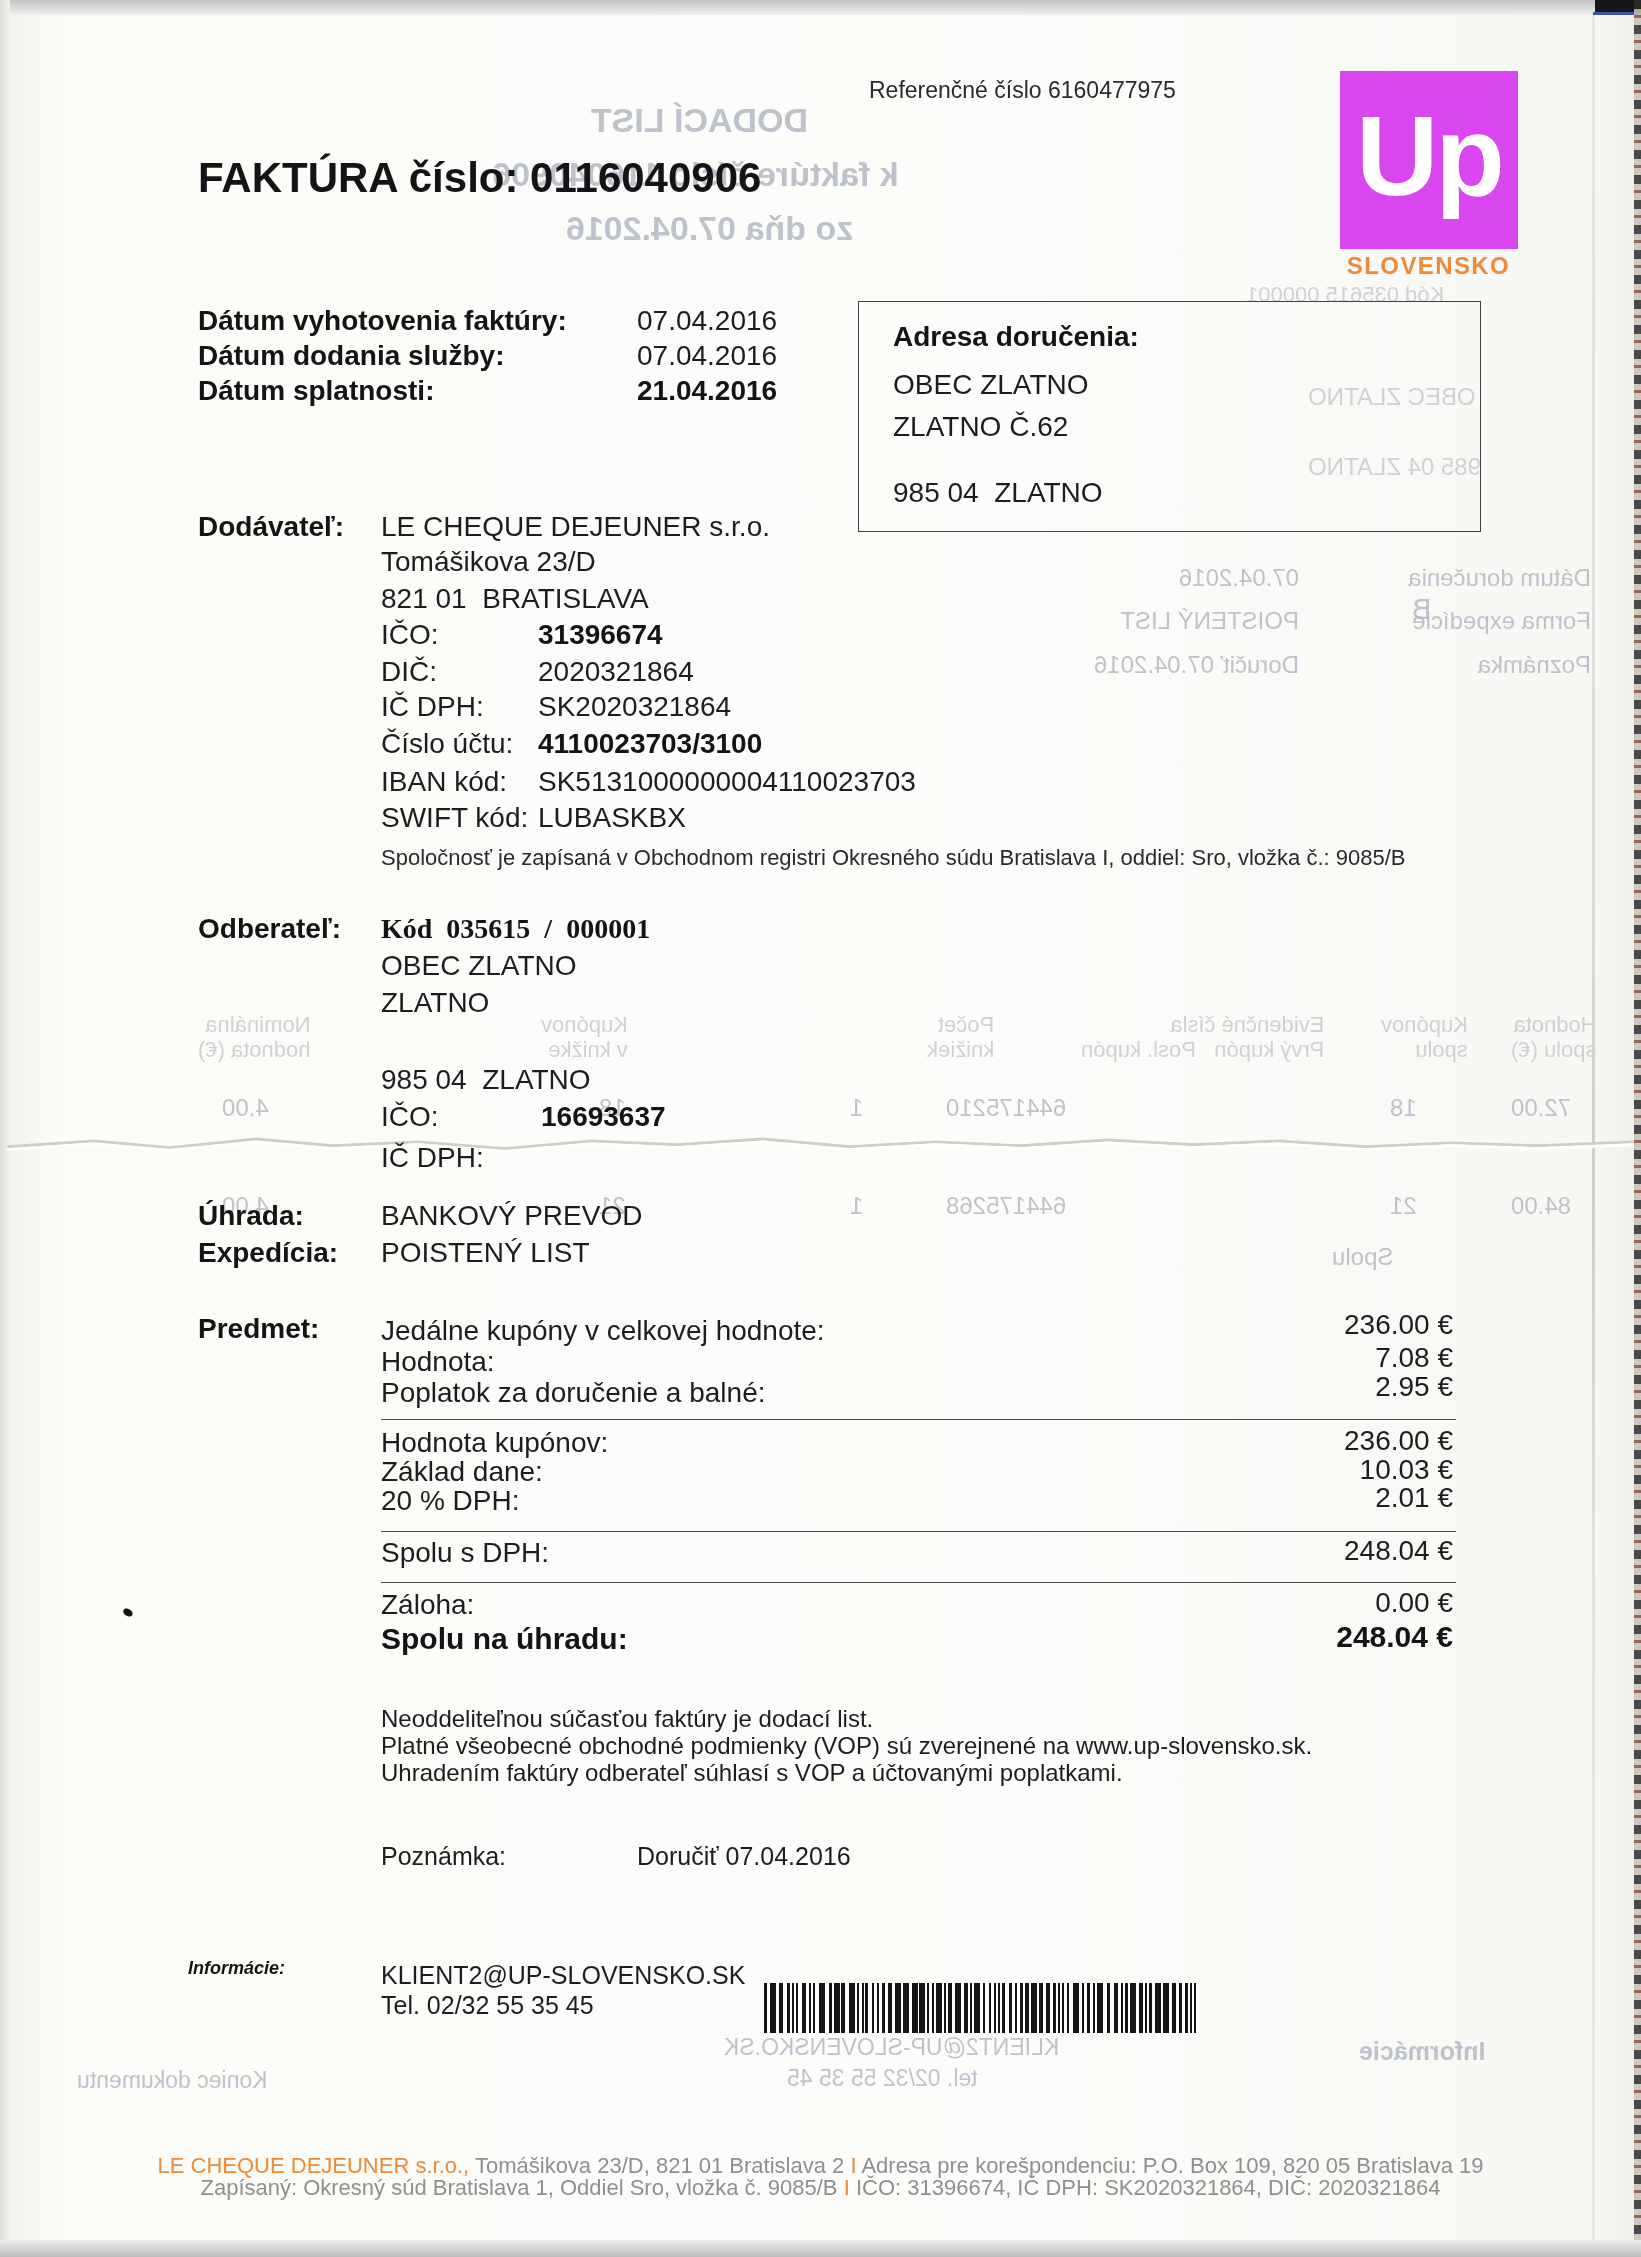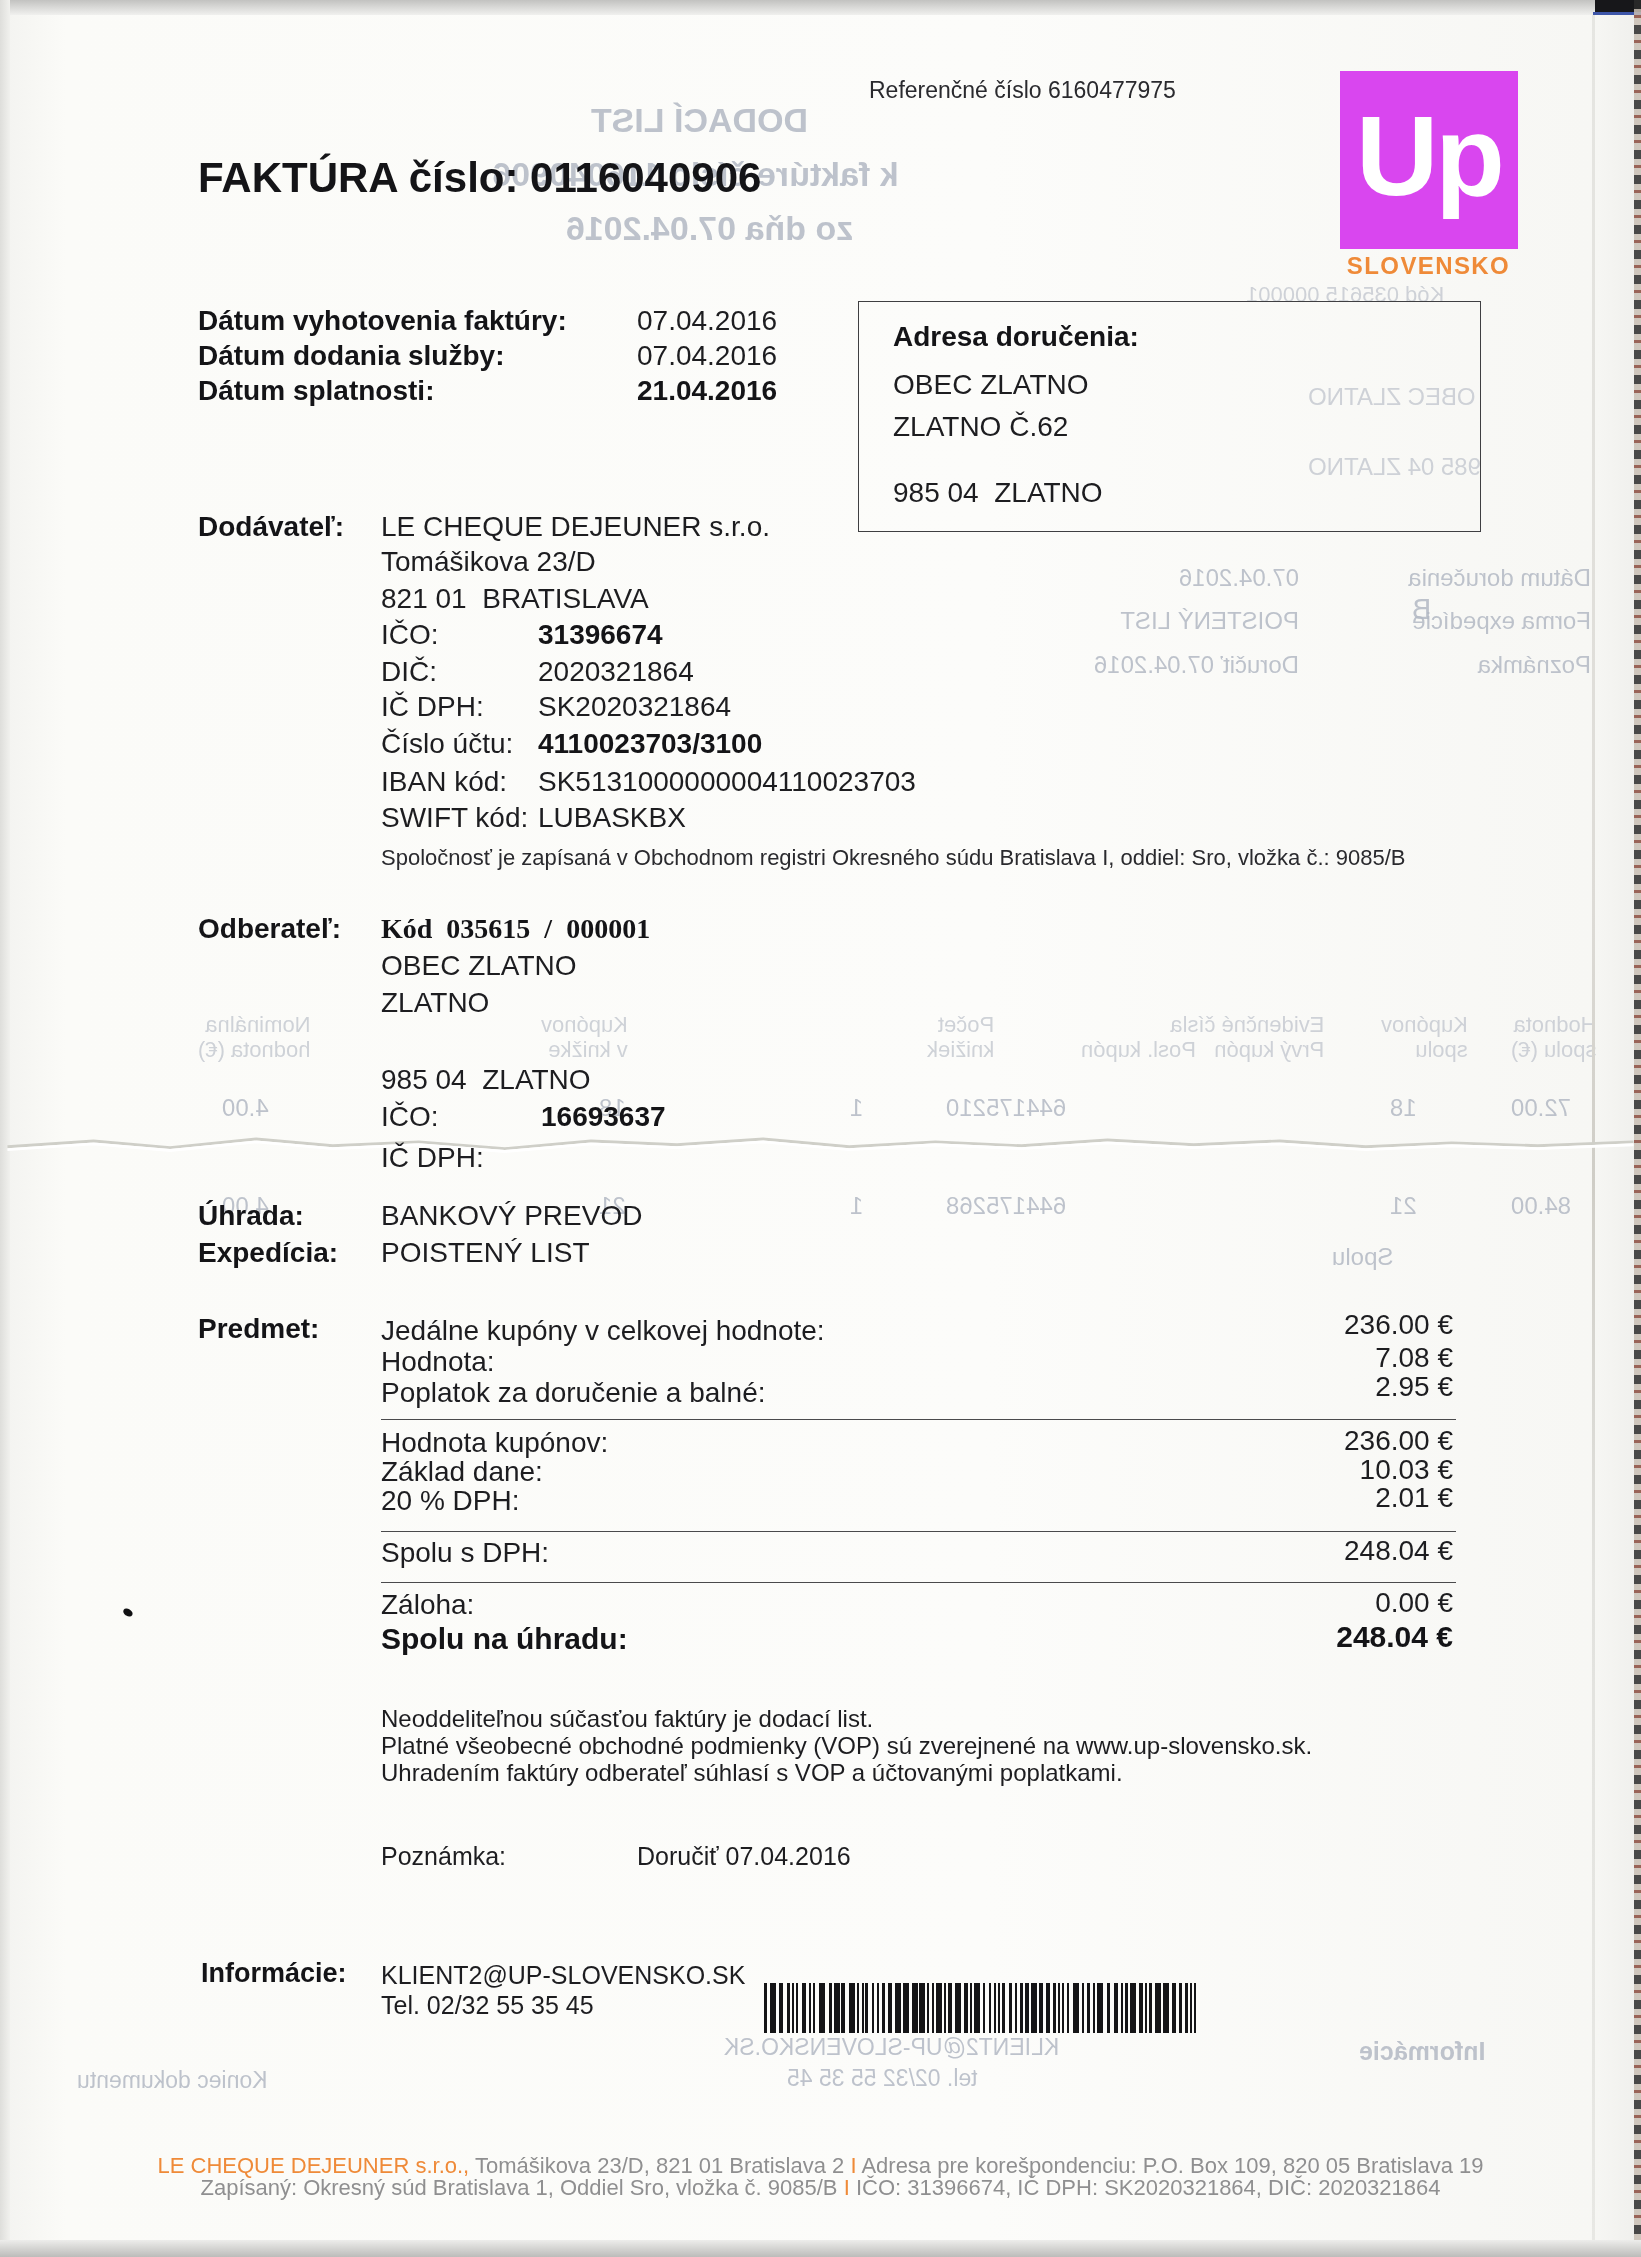--- a/index.html
+++ b/index.html
@@ -199,21 +199,21 @@
   <div class="t b" style="left:381px;top:1622px;font-size:30px;">Spolu na úhradu:</div>
   <div class="t b right" style="left:1163px;top:1620px;width:290px;font-size:30px;">248.04 €</div>
 
   <div class="t" style="left:381px;top:1705px;font-size:24px;">Neoddeliteľnou súčasťou faktúry je dodací list.</div>
   <div class="t" style="left:381px;top:1759px;font-size:24px;">Uhradením faktúry odberateľ súhlasí s VOP a účtovanými poplatkami.</div>
   <div class="t" style="left:381px;top:1732px;font-size:24px;">Platné všeobecné obchodné podmienky (VOP) sú zverejnené na www.up-slovensko.sk.</div>
 
   <div class="t" style="left:381px;top:1842px;font-size:25px;">Poznámka:</div>
   <div class="t" style="left:637px;top:1842px;font-size:25px;">Doručiť 07.04.2016</div>
 
-  <div class="t b" style="left:201px;top:1958px;font-size:27px;">Informácie:</div>
+  <div class="t b" style="left:188px;top:1958px;font-size:18px;font-style:italic;">Informácie:</div>
   <div class="t" style="left:381px;top:1961px;font-size:25px;">KLIENT2@UP-SLOVENSKO.SK</div>
   <div class="t" style="left:381px;top:1991px;font-size:25px;">Tel. 02/32 55 35 45</div>
 
   <div id="barcode">
       <div class="bar" style="left: 0px; width: 2.9px;"></div>
       <div class="bar" style="left: 5.8px; width: 5.8px;"></div>
       <div class="bar" style="left: 15.4px; width: 3.9px;"></div>
       <div class="bar" style="left: 23px; width: 2.9px;"></div>
       <div class="bar" style="left: 28px; width: 1.9px;"></div>
       <div class="bar" style="left: 32px; width: 1.9px;"></div>

